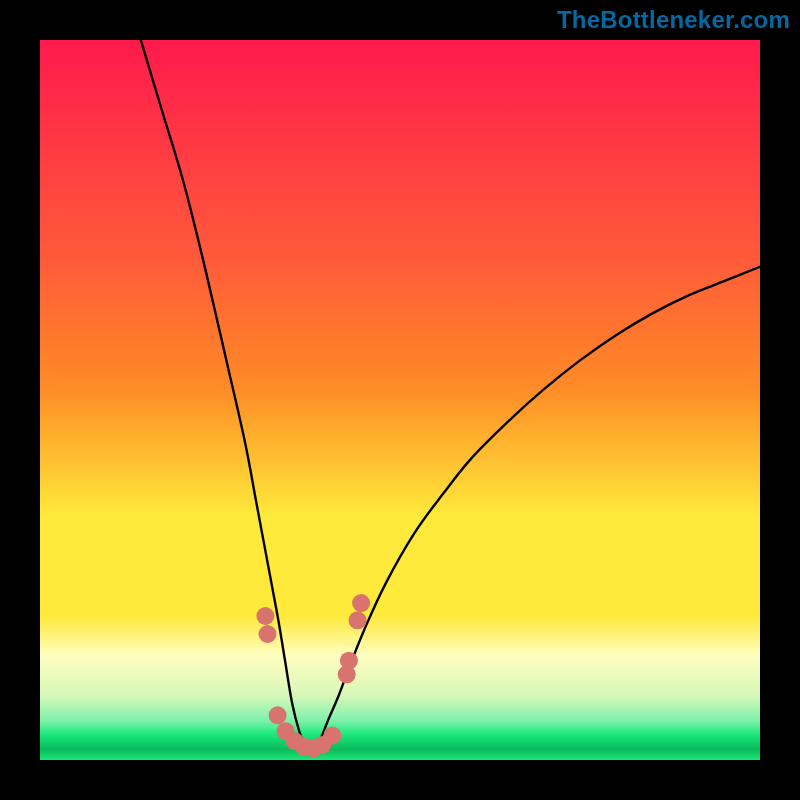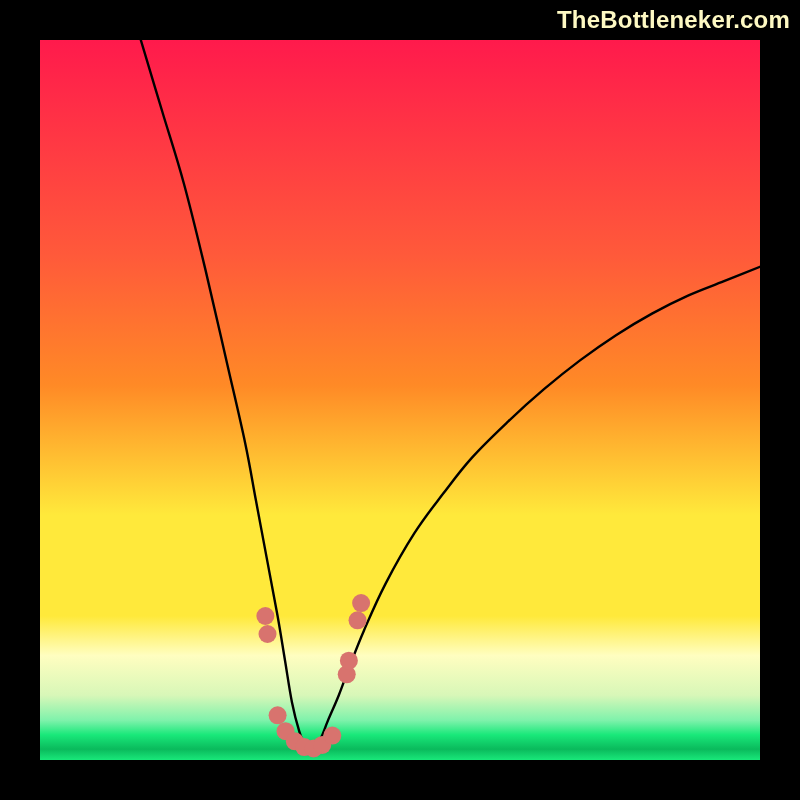--- a/index.html
+++ b/index.html
@@ -23,21 +23,21 @@
     top: 40px;
     width: 720px;
     height: 720px;
     overflow: hidden;
   }
   .plot-area svg { display: block; }
   .watermark {
     position: absolute;
     top: 6px;
     right: 10px;
-    color: #fef9c3;
+    color: #0369a1;
     font-size: 24px;
     font-weight: 600;
     letter-spacing: 0.2px;
   }
 </style>
 </head>
 <body>
 
 <div class="frame">
   <div class="watermark">TheBottleneker.com</div>

